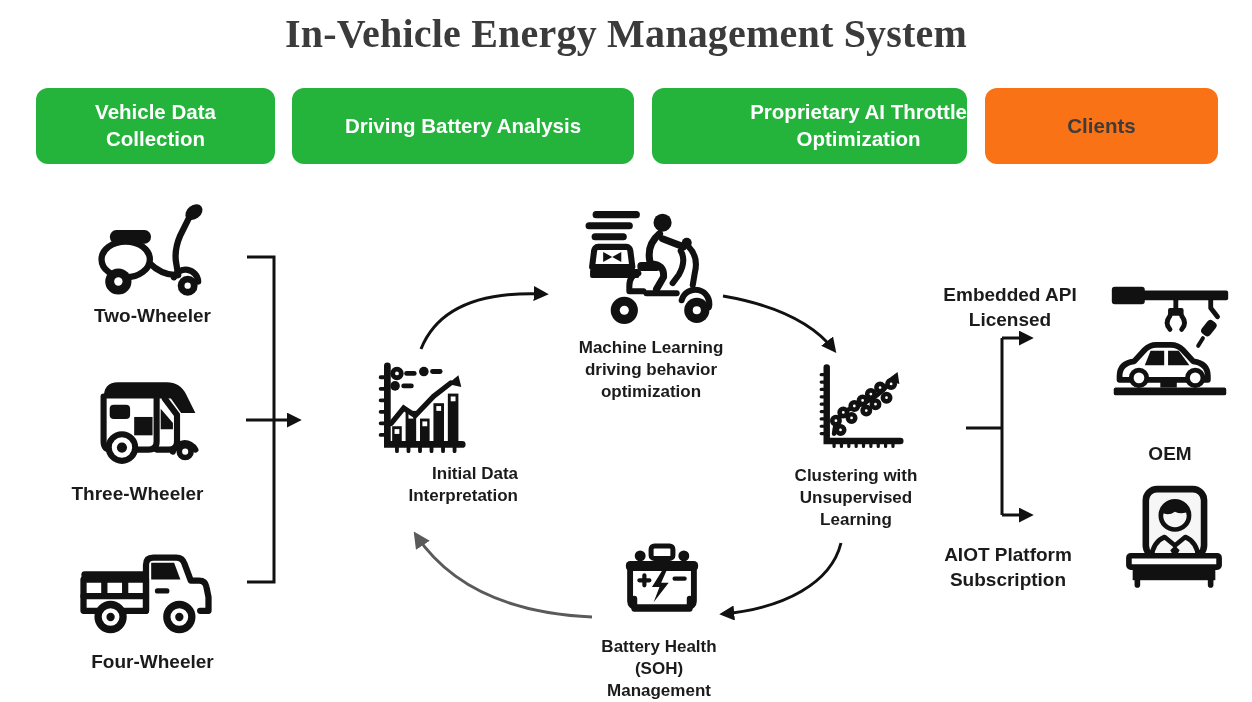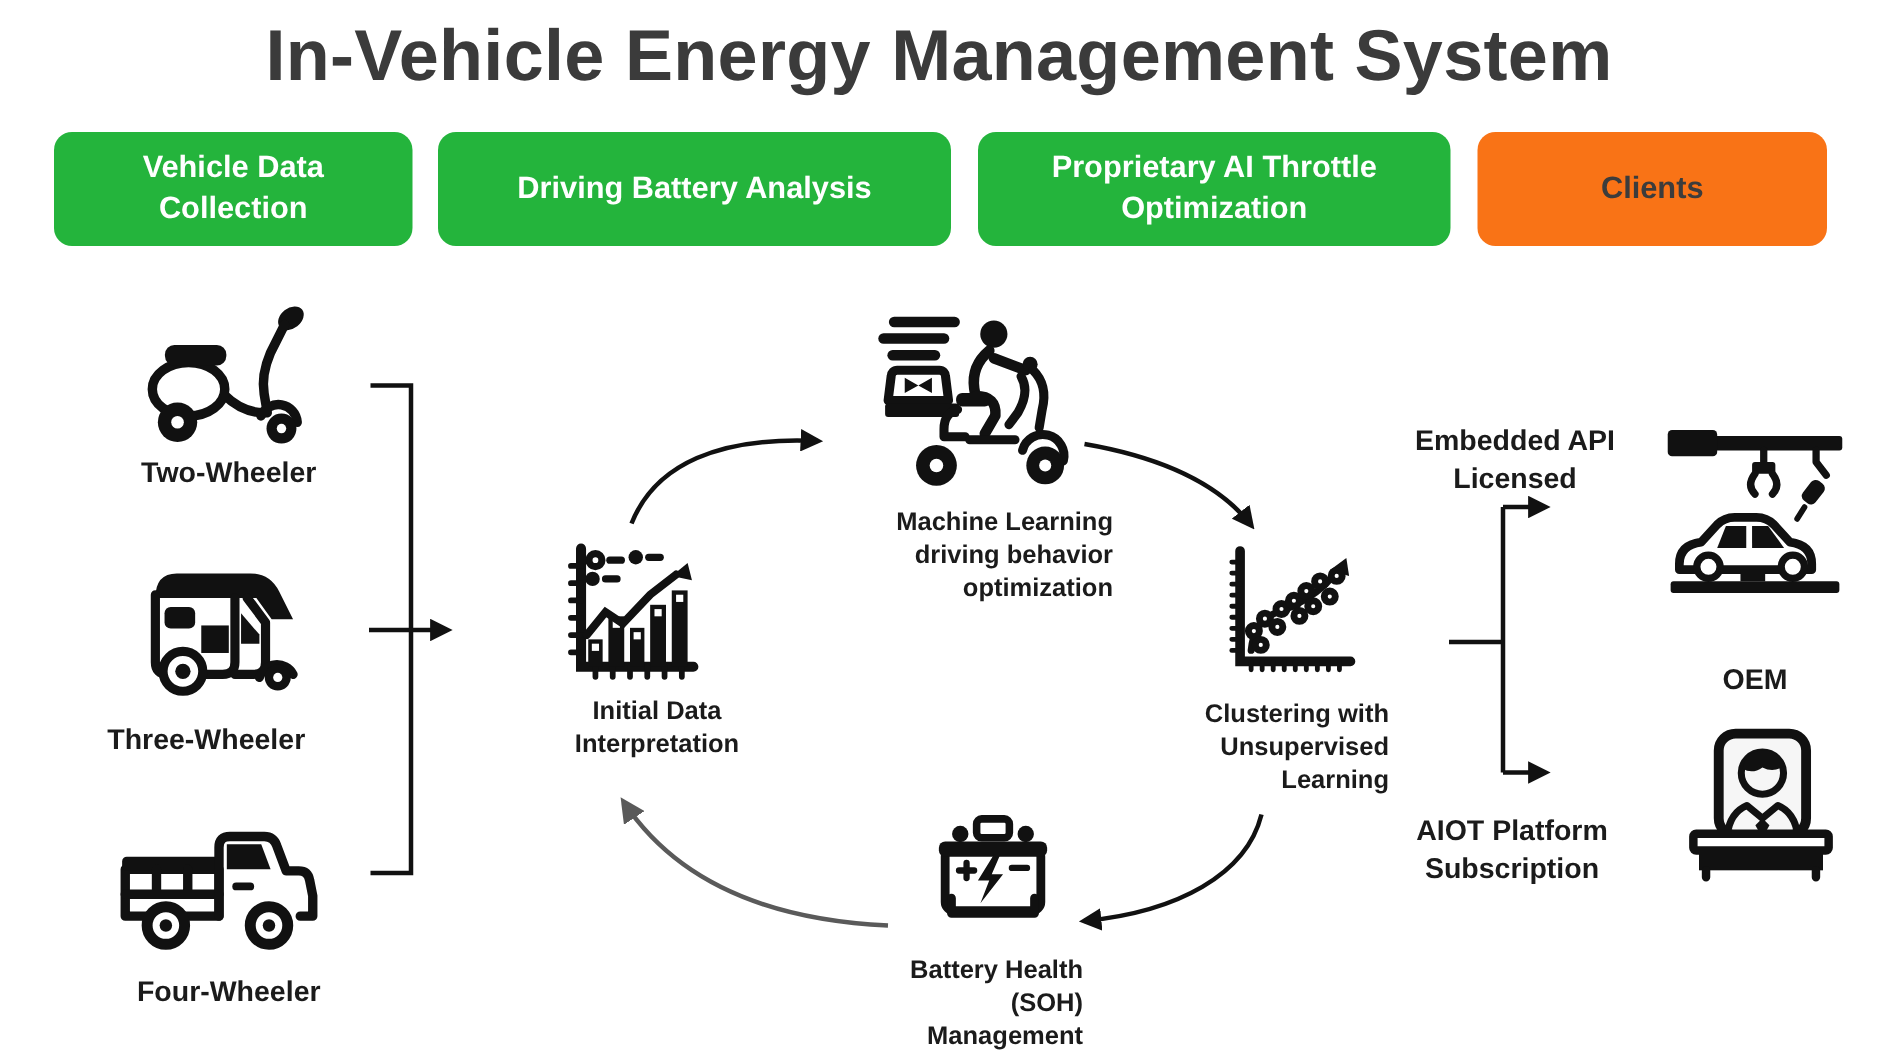--- a/index.html
+++ b/index.html
@@ -1,42 +1,42 @@
 <!DOCTYPE html>
 <html><head>
 <meta charset="utf-8">
 <style>
   html,body{margin:0;padding:0;background:#fff;font-family:"Liberation Sans",sans-serif;}
   .canvas{position:relative;width:1252px;height:702px;background:#ffffff;overflow:hidden;}
   .title{position:absolute;left:0;top:10px;width:100%;text-align:center;
-         font-size:48px;font-weight:bold;color:#3b3b3b;letter-spacing:.2px;}
+         font-size:40px;font-weight:bold;color:#3b3b3b;letter-spacing:.2px;font-family:Liberation Serif, serif;}
   .pill{position:absolute;top:88px;height:76px;border-radius:12px;
         display:flex;align-items:center;justify-content:center;text-align:center;
         font-weight:bold;font-size:20.5px;line-height:1.3;white-space:pre-line;}
   .pill.green{background:#24b43c;color:#ffffff;}
   .pill.gray{background:#f97316;color:#3c3c3c;}
   .icon{position:absolute;}
   .icon svg{width:100%;height:100%;display:block;}
   .lbl{position:absolute;font-weight:bold;color:#1b1b1b;font-size:19px;
        line-height:1.3;white-space:pre-line;text-align:center;}
-  .lbl.big{font-size:17px;text-align:right;}
-  .lbl.left{text-align:center;}
+  .lbl.big{font-size:17px;}
+  .lbl.left{text-align:right;}
   .overlay{position:absolute;left:0;top:0;width:1252px;height:702px;pointer-events:none;}
 </style>
 </head>
 <body>
 
 <div class="canvas">
 
   <div class="title">In-Vehicle Energy Management System</div>
 
   <div class="pill green" style="left:36px;width:239px;"><span>Vehicle Data
 Collection</span></div>
   <div class="pill green" style="left:292px;width:342px;"><span>Driving Battery Analysis</span></div>
-  <div class="pill green" style="left:652px;width:315px;"><span>Proprietary AI Throttle
+  <div class="pill green" style="left:652px;width:315px;justify-content:flex-end;"><span>Proprietary AI Throttle
 Optimization</span></div>
   <div class="pill gray" style="left:985px;width:233px;"><span>Clients</span></div>
 
   <svg class="overlay" viewBox="0 0 1252 702">
     <defs>
       <marker id="ah" markerWidth="5" markerHeight="5" refX="7.5" refY="5" orient="auto" viewBox="0 0 10 10">
         <path d="M0 0 L10 5 L0 10 Z" fill="#111111"></path>
       </marker>
       <marker id="ahg" markerWidth="5.5" markerHeight="5.5" refX="7.5" refY="5" orient="auto" viewBox="0 0 10 10">
         <path d="M0 0 L10 5 L0 10 Z" fill="#5a5a5a"></path>

